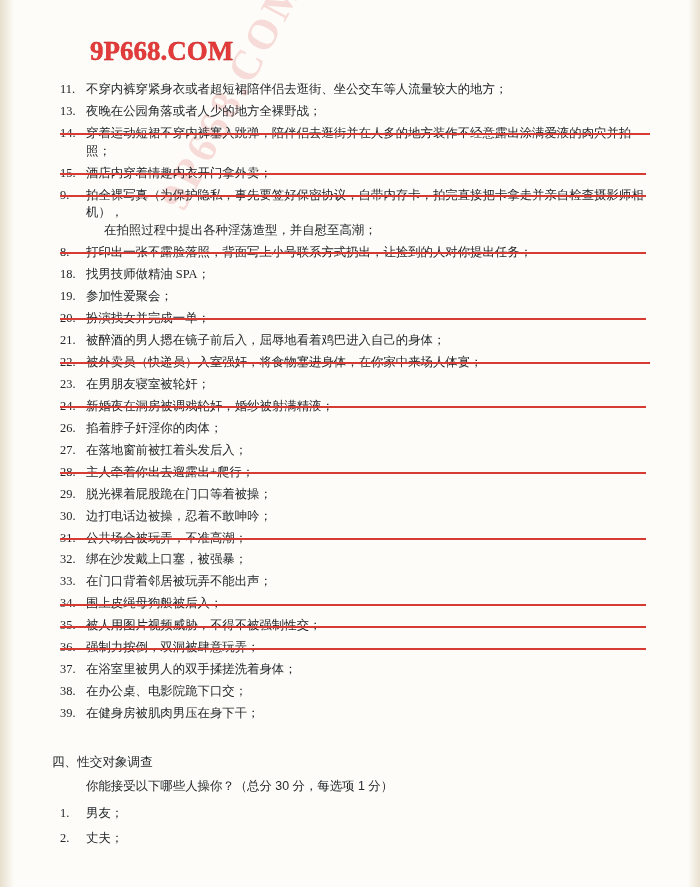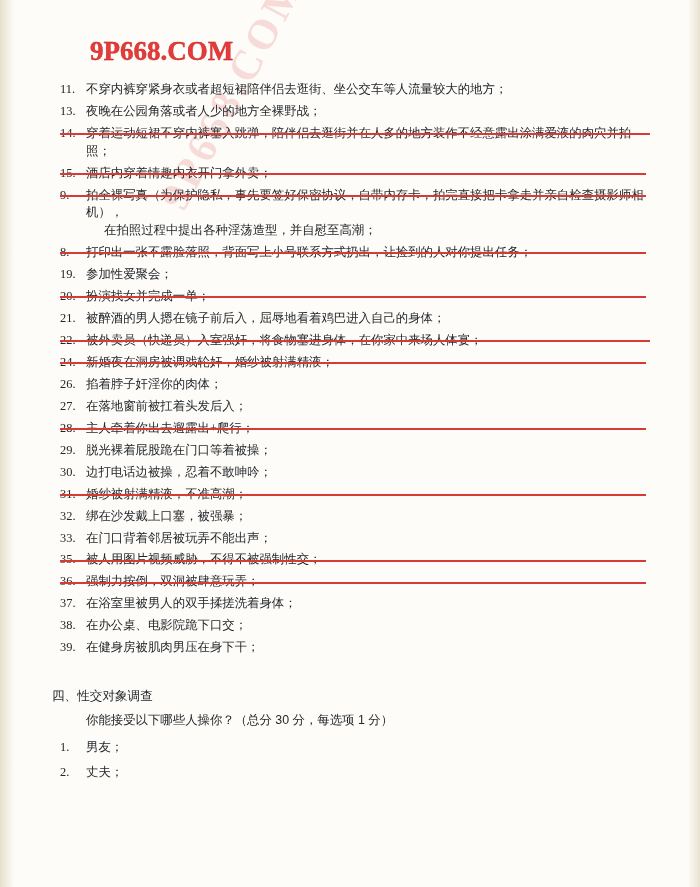--- a/index.html
+++ b/index.html
@@ -160,35 +160,43 @@
         </li>
         <li class="item struck struck-w3">
           <span class="num">9.</span>
           <span class="txt">拍全裸写真（为保护隐私，事先要签好保密协议，自带内存卡，拍完直接把卡拿走并亲自检查摄影师相机），<span class="ln2">在拍照过程中提出各种淫荡造型，并自慰至高潮；</span></span>
         </li>
         <li class="item struck struck-w4">
           <span class="num">8.</span>
           <span class="txt">打印出一张不露脸落照，背面写上小号联系方式扔出，让捡到的人对你提出任务；</span>
         </li>
         <li class="item">
+          <span class="num">18.</span>
+          <span class="txt">找男技师做精油 SPA；</span>
+        </li>
+        <li class="item">
           <span class="num">19.</span>
           <span class="txt">参加性爱聚会；</span>
         </li>
         <li class="item struck struck-w2">
           <span class="num">20.</span>
           <span class="txt">扮演找女并完成一单；</span>
         </li>
         <li class="item">
           <span class="num">21.</span>
           <span class="txt">被醉酒的男人摁在镜子前后入，屈辱地看着鸡巴进入自己的身体；</span>
         </li>
         <li class="item struck ">
           <span class="num">22.</span>
           <span class="txt">被外卖员（快递员）入室强奸，将食物塞进身体，在你家中来场人体宴；</span>
         </li>
+        <li class="item">
+          <span class="num">23.</span>
+          <span class="txt">在男朋友寝室被轮奸；</span>
+        </li>
         <li class="item struck struck-w5">
           <span class="num">24.</span>
           <span class="txt">新婚夜在洞房被调戏轮奸，婚纱被射满精液；</span>
         </li>
         <li class="item">
           <span class="num">26.</span>
           <span class="txt">掐着脖子奸淫你的肉体；</span>
         </li>
         <li class="item">
           <span class="num">27.</span>
@@ -201,29 +209,33 @@
         <li class="item">
           <span class="num">29.</span>
           <span class="txt">脱光裸着屁股跪在门口等着被操；</span>
         </li>
         <li class="item">
           <span class="num">30.</span>
           <span class="txt">边打电话边被操，忍着不敢呻吟；</span>
         </li>
         <li class="item struck struck-w4">
           <span class="num">31.</span>
-          <span class="txt">婚纱被射满精液，不准高潮；</span>
+          <span class="txt">公共场合被玩弄，不准高潮；</span>
         </li>
         <li class="item">
           <span class="num">32.</span>
           <span class="txt">绑在沙发戴上口塞，被强暴；</span>
         </li>
         <li class="item">
           <span class="num">33.</span>
           <span class="txt">在门口背着邻居被玩弄不能出声；</span>
+        </li>
+        <li class="item struck struck-w5">
+          <span class="num">34.</span>
+          <span class="txt">围上皮绳母狗般被后入；</span>
         </li>
         <li class="item struck struck-w6">
           <span class="num">35.</span>
           <span class="txt">被人用图片视频威胁，不得不被强制性交；</span>
         </li>
         <li class="item struck struck-w6">
           <span class="num">36.</span>
           <span class="txt">强制力按倒，双洞被肆意玩弄；</span>
         </li>
         <li class="item">

